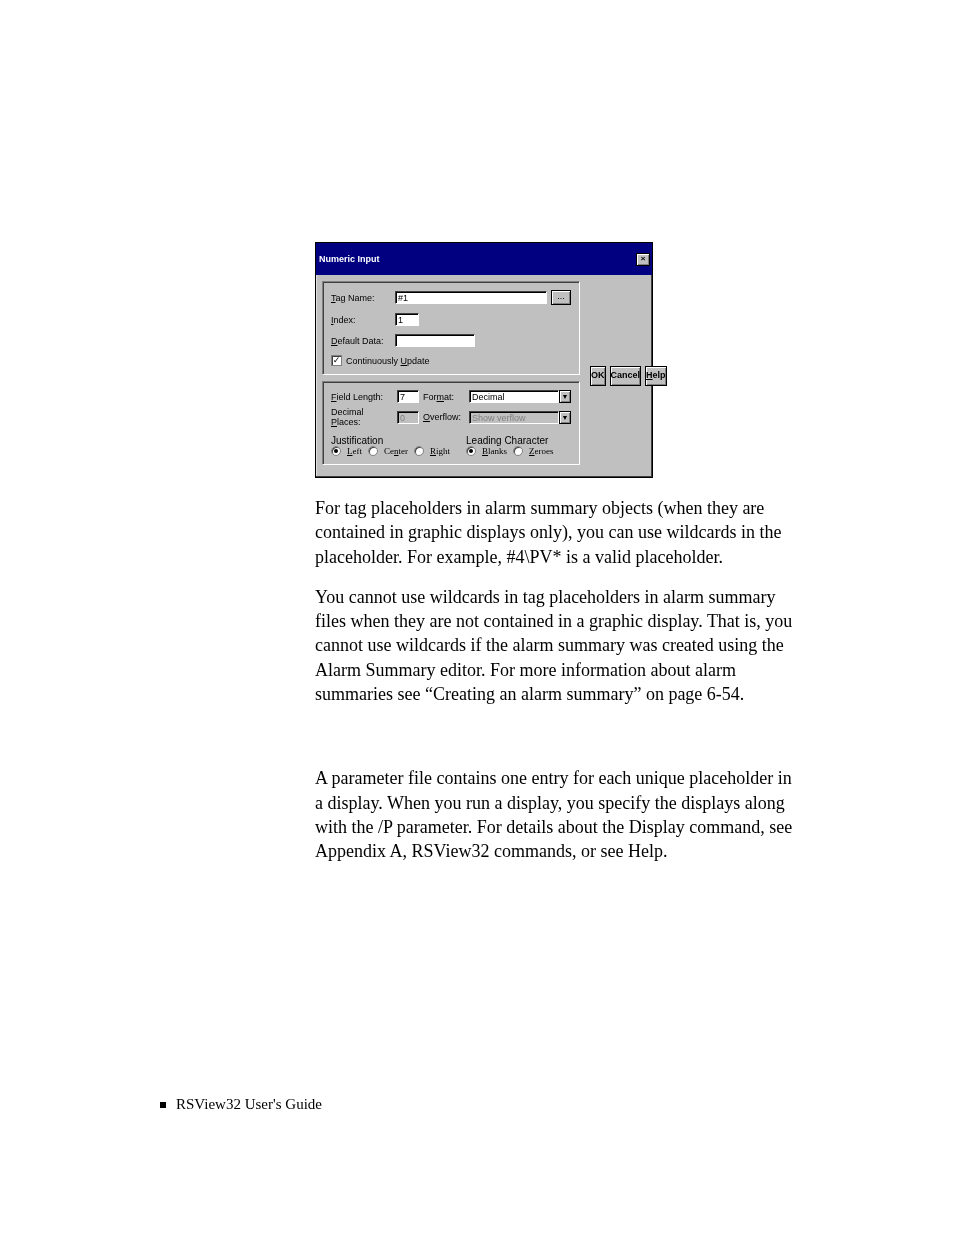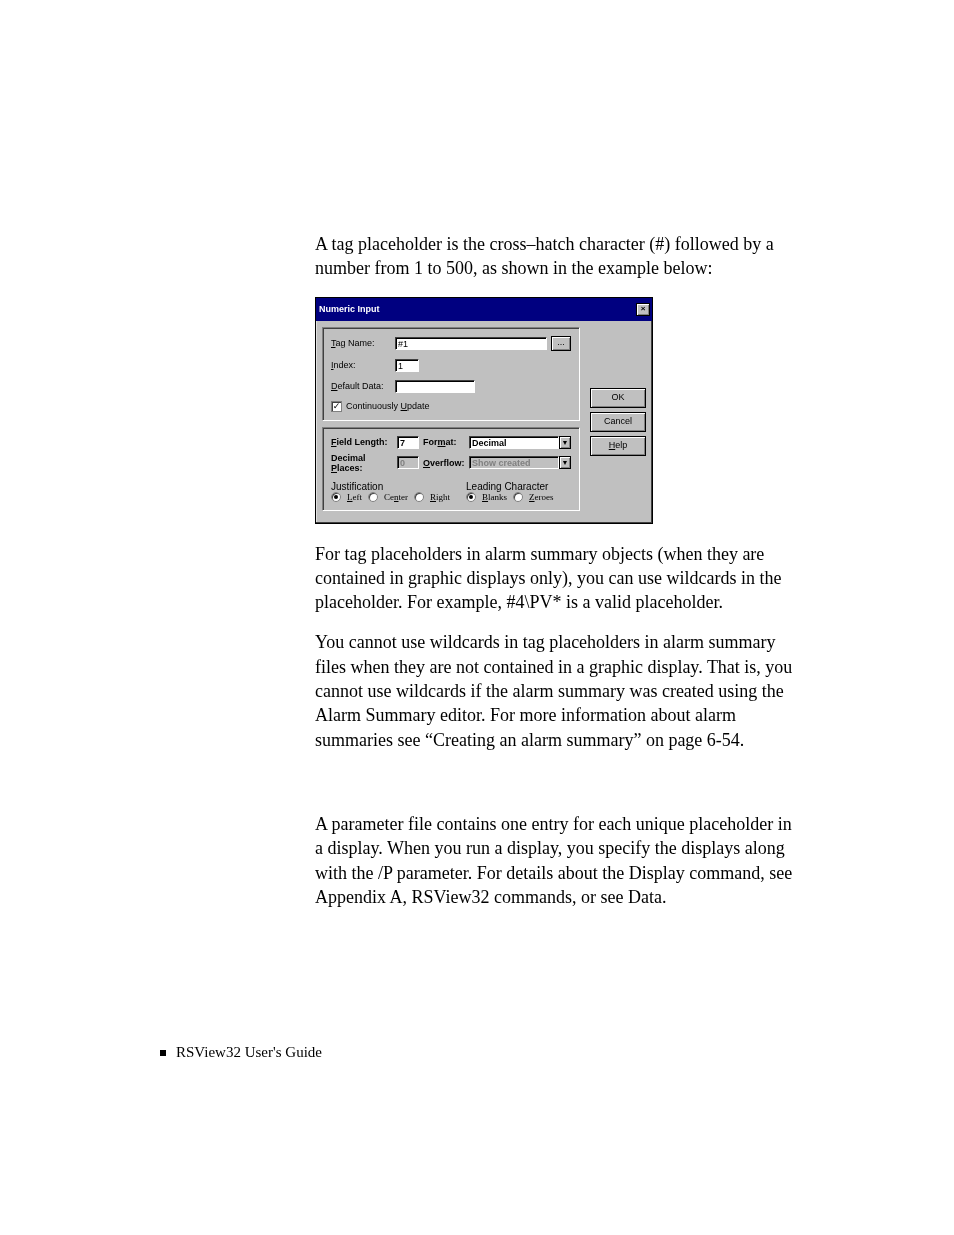--- a/index.html
+++ b/index.html
@@ -29,21 +29,21 @@
     border: 1px solid #000;
     font-family: Tahoma, Arial, sans-serif;
     font-size: 9px;
     color: #000;
     margin: 10px 0 18px 0;
     box-shadow: inset -1px -1px 0 #404040, inset 1px 1px 0 #dfdfdf;
   }
   .titlebar {
     background: #000080;
     color: #fff;
-    height: 23px;
+    height: 32px;
     display: flex;
     align-items: center;
     justify-content: space-between;
     padding: 0 2px 0 3px;
     font-weight: bold;
     font-size: 9px;
   }
   .close-btn {
     width: 12px;
     height: 11px;
@@ -60,22 +60,23 @@
   .dlg-body {
     display: flex;
     padding: 6px 6px 6px 6px;
     gap: 10px;
     align-items: center;
   }
   .left-col { flex: 1; }
   .right-col {
     width: 56px;
     display: flex;
-    flex-direction: column;
+    flex-direction: row;
     gap: 4px;
+    font-weight: bold;
   }
   .panel {
     border: 1px solid #808080;
     border-right-color: #fff;
     border-bottom-color: #fff;
     box-shadow: inset 1px 1px 0 #404040;
     padding: 8px 8px 8px 8px;
     margin-bottom: 6px;
   }
   .row {
@@ -120,21 +121,20 @@
     box-shadow: inset 1px 1px 0 #404040;
     font-size: 9px; line-height: 9px; text-align: center;
     box-sizing: border-box;
   }
   .grid2 {
     display: grid;
     grid-template-columns: 62px 22px 42px 1fr;
     gap: 4px 4px;
     align-items: center;
     margin-bottom: 8px;
-    font-weight: bold;
   }
   .select-box {
     display: flex;
   }
   .select-box .sunken { flex: 1; }
   .dd-btn {
     width: 12px; height: 13px; background: #c0c0c0;
     border: 1px solid #000;
     box-shadow: inset 1px 1px 0 #fff, inset -1px -1px 0 #808080;
     font-size: 7px; line-height: 11px; text-align: center;
@@ -163,35 +163,34 @@
     box-shadow: inset 1px 1px 0 #fff, inset -1px -1px 0 #808080;
     font-size: 9px;
     text-align: center;
     line-height: 16px;
   }
   u { text-decoration: underline; }
   .italic { }
   .footer {
     position: absolute;
     left: 160px;
-    top: 1044px;
+    top: 1096px;
     font-size: 15px;
     display: flex;
     align-items: center;
     gap: 10px;
   }
   .sq {
     width: 6px; height: 6px; background: #000;
   }
 </style>
 </head>
 <body>
 
 <div class="content">
-  <p class="para">A tag placeholder is the cross–hatch character (#) followed by a number from 1 to 500, as shown in the example below:</p>
 
   <div class="dialog">
     <div class="titlebar">
       <span>Numeric Input</span>
       <div class="close-btn">×</div>
     </div>
     <div class="dlg-body">
       <div class="left-col">
         <div class="panel">
           <div class="row">
@@ -219,21 +218,21 @@
             <div class="sunken">7</div>
             <div>For<u>m</u>at:</div>
             <div class="select-box">
               <div class="sunken">Decimal</div>
               <div class="dd-btn">▼</div>
             </div>
             <div>Decimal <u>P</u>laces:</div>
             <div class="sunken gray">0</div>
             <div><u>O</u>verflow:</div>
             <div class="select-box">
-              <div class="sunken gray">Show created</div>
+              <div class="sunken gray">Show verflow</div>
               <div class="dd-btn">▼</div>
             </div>
           </div>
           <div class="group-row">
             <div>
               <div class="group-title">Justification</div>
               <div class="radio-row">
                 <span class="radio on"></span>
                   <span><u>L</u>eft</span>
                 <span class="radio"></span>
@@ -258,20 +257,20 @@
         <div class="win-btn">OK</div>
         <div class="win-btn">Cancel</div>
         <div class="win-btn"><u>H</u>elp</div>
       </div>
     </div>
   </div>
 
   <p class="para">For tag placeholders in alarm summary objects (when they are contained in graphic displays only), you can use wildcards in the placeholder. For example, #4\PV* is a valid placeholder.</p>
   <p class="para">You cannot use wildcards in tag placeholders in alarm summary files when they are not contained in a graphic display. That is, you cannot use wildcards if the alarm summary was created using the Alarm Summary editor. For more information about alarm summaries see “Creating an alarm summary” on page 6-54.</p>
   <p class="para" style="margin-top:60px">
-    <span>A parameter file contains one entry for each unique placeholder in a display. When you run a display, you specify the displays along with the /P parameter. For details about the Display command, see Appendix A, </span><span class="italic">RSView32 commands</span><span>, or see Data.</span>
+    <span>A parameter file contains one entry for each unique placeholder in a display. When you run a display, you specify the displays along with the /P parameter. For details about the Display command, see Appendix A, </span><span class="italic">RSView32 commands</span><span>, or see Help.</span>
   </p>
 </div>
 
 <div class="footer">
   <span class="sq"></span>
   <span>RSView32  User's Guide</span>
 </div>
 
 </body></html>

